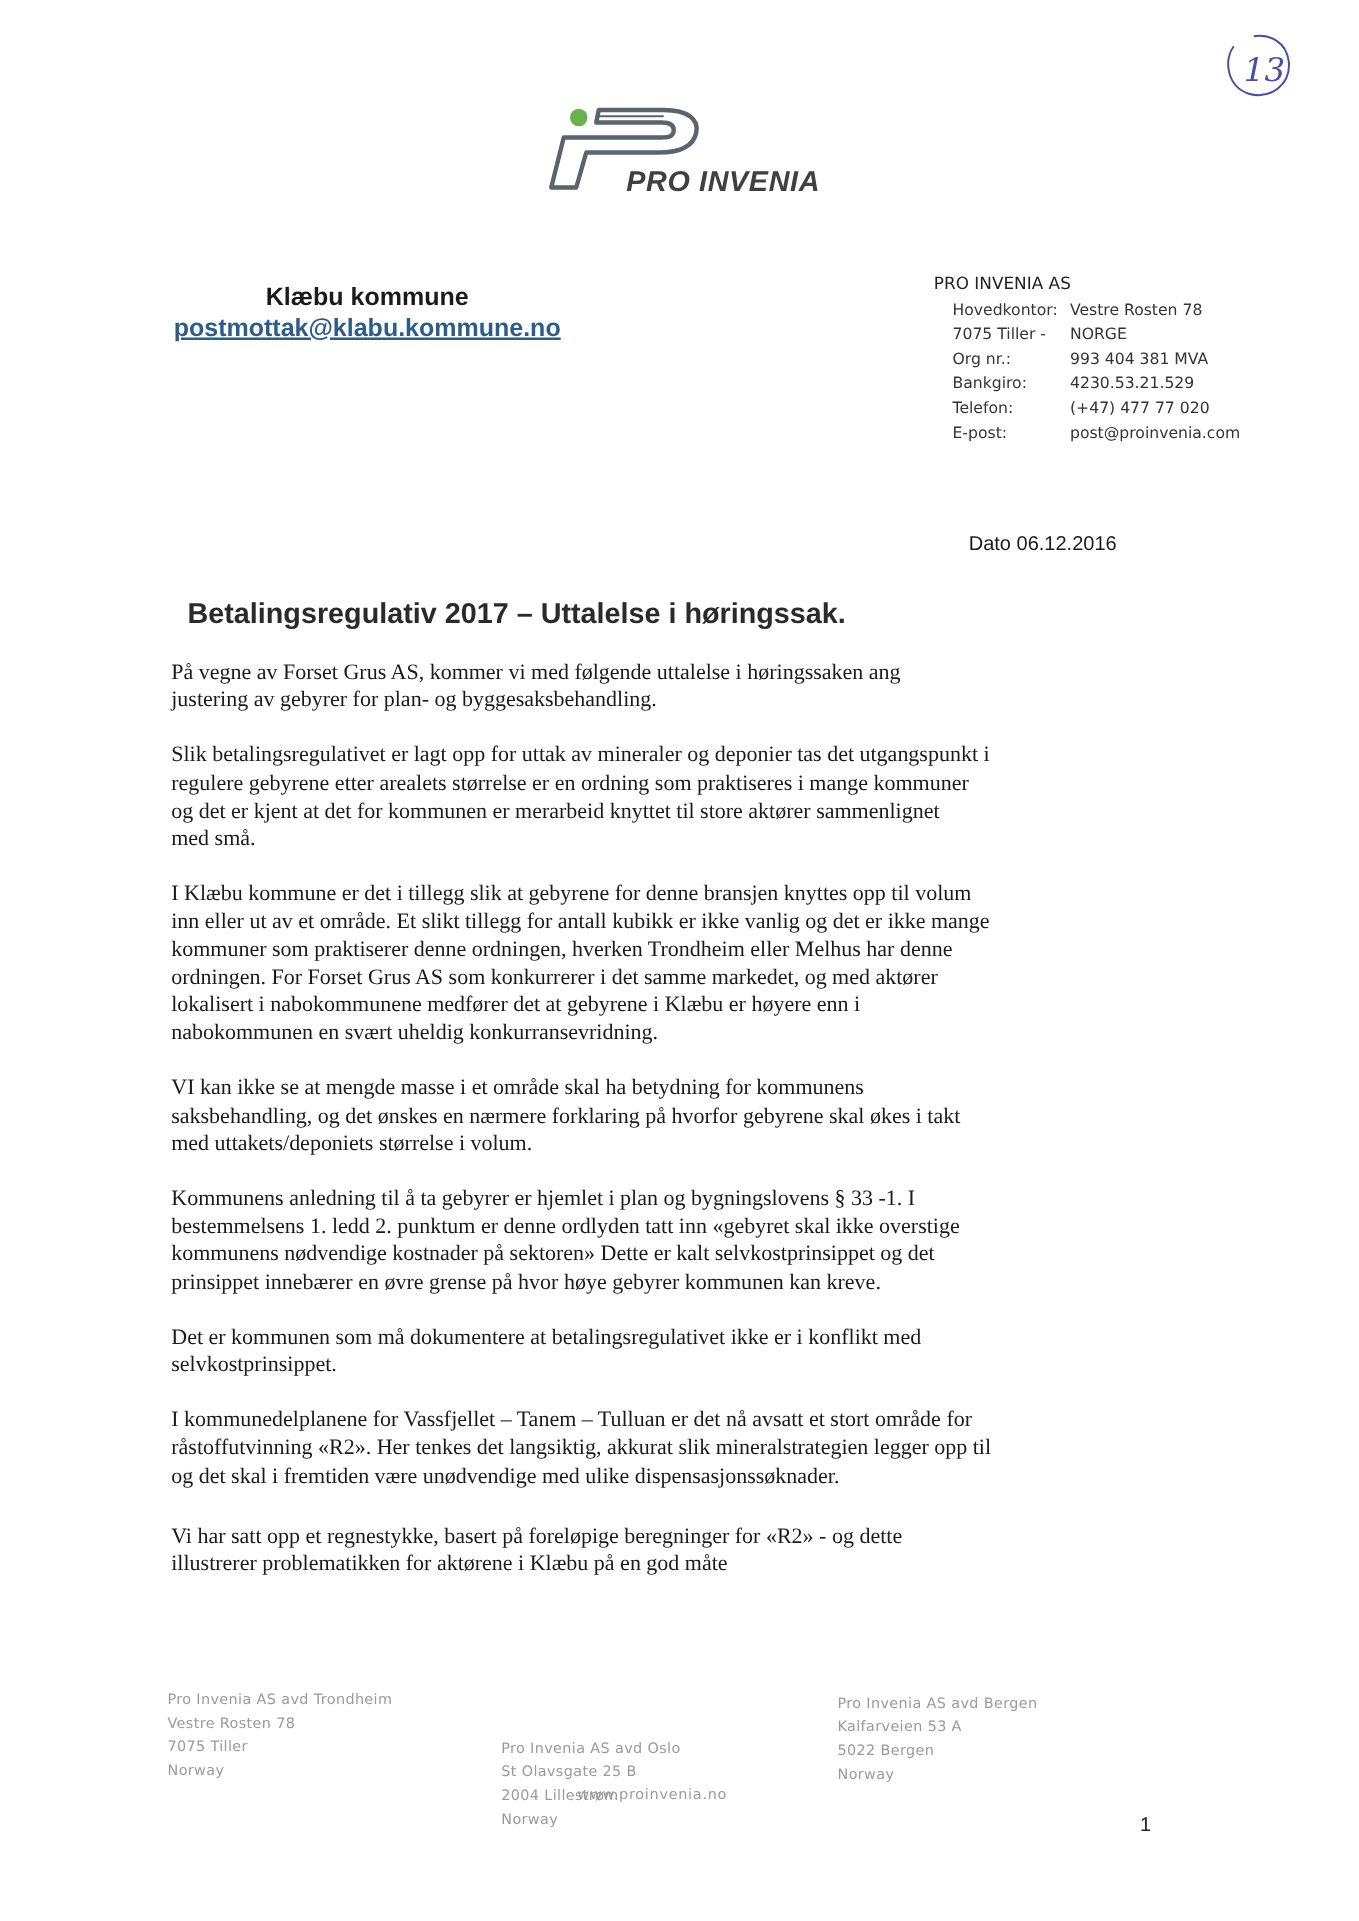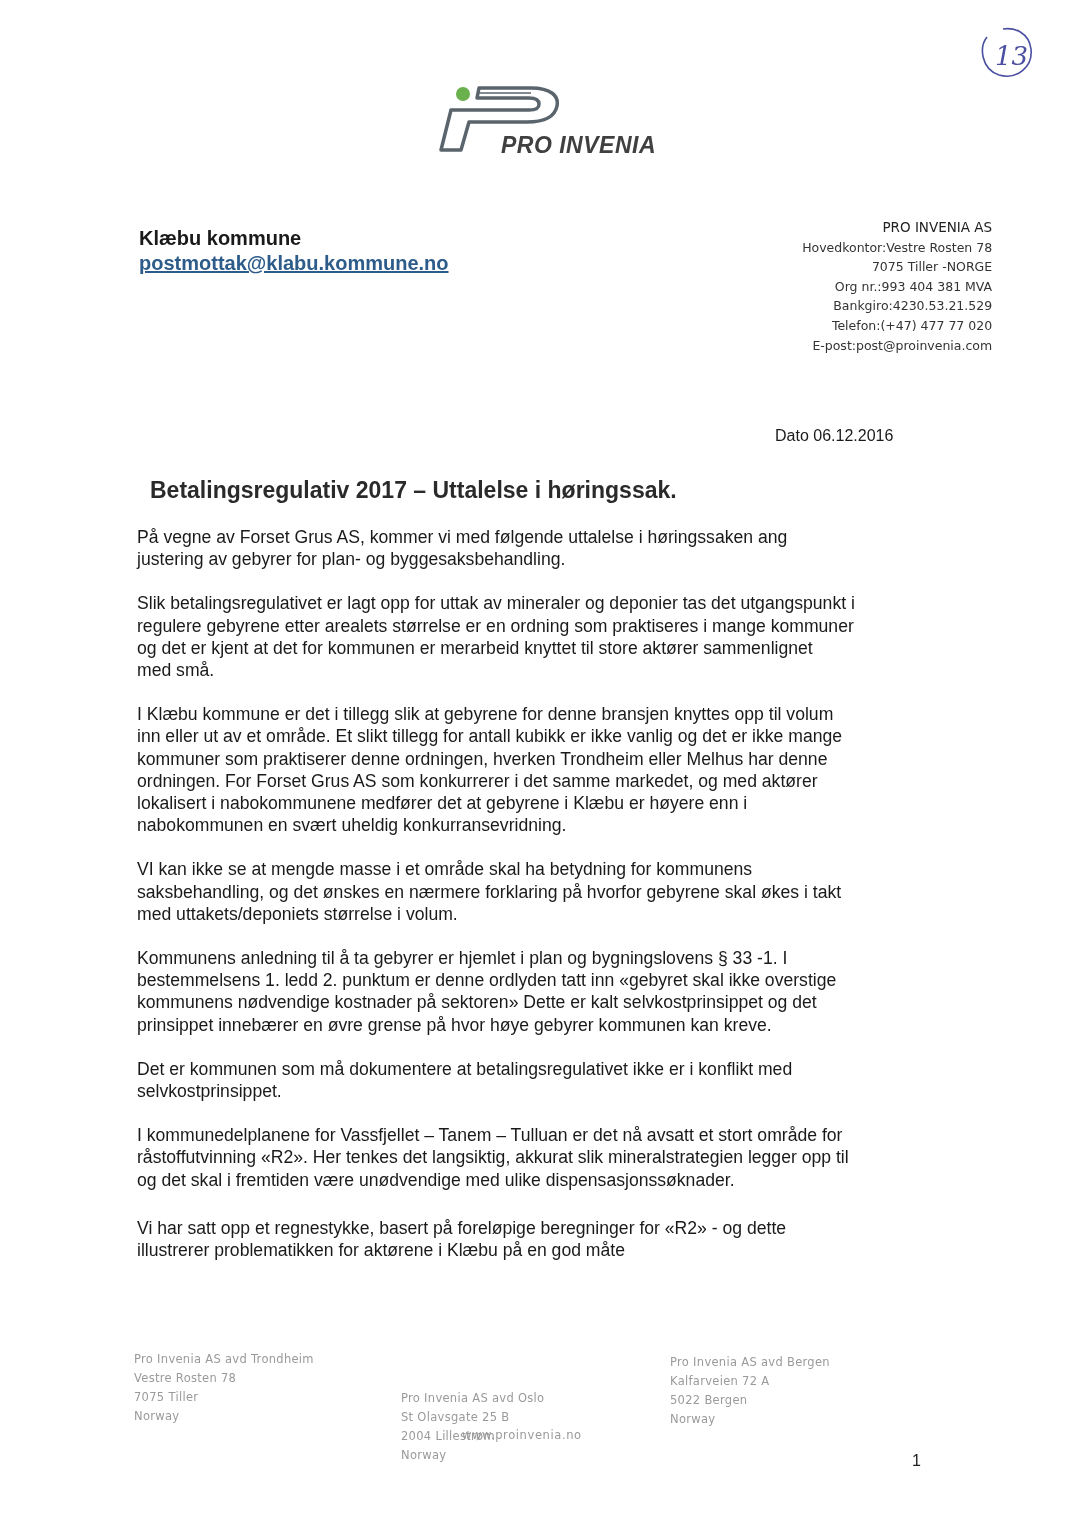--- a/index.html
+++ b/index.html
@@ -7,37 +7,37 @@
   .abs { position: absolute; }
 
   
   .page-mark { left: 975px; top: 25px; width: 60px; height: 55px; }
 
   
   .logo { left: 435px; top: 82px; width: 205px; height: 80px; }
   .logo-text { position: absolute; left: 66px; top: 50px; font-family: "Liberation Sans", sans-serif; font-weight: bold; font-style: italic; font-size: 23px; color: #404040; letter-spacing: 0.5px; white-space: nowrap; }
 
   
-  .recipient { left: 139px; top: 226px; font-family: "Liberation Sans", sans-serif; }
+  .recipient { left: 139px; top: 226px; font-family: "Liberation Sans", sans-serif; text-align: center; }
   .recipient-name { font-size: 20px; font-weight: bold; color: #1a1a1a; line-height: 25px; }
   .recipient-email { font-size: 20px; font-weight: bold; color: #2e5c8a; text-decoration: underline; line-height: 25px; cursor: pointer; }
 
   
-  .company { left: 747px; top: 218px; font-family: "DejaVu Sans", sans-serif; font-size: 12.5px; color: #333; line-height: 19.6px; text-align: right; }
+  .company { left: 747px; top: 218px; font-family: "DejaVu Sans", sans-serif; font-size: 12.5px; color: #333; line-height: 19.6px; }
   .company .cname { font-size: 13.5px; color: #222; }
   .company .row { white-space: nowrap; margin-left: 15px; }
   .company .lbl { display: inline-block; width: 94px; }
 
   .date { left: 775px; top: 427px; font-family: "Liberation Sans", sans-serif; font-size: 16px; color: #1a1a1a; }
 
   .title { left: 150px; top: 477px; font-family: "Liberation Sans", sans-serif; font-size: 23px; font-weight: bold; color: #2a2a2a; white-space: nowrap; }
 
   .body { left: 137px; top: 526px; width: 790px; font-family: "Liberation Sans", sans-serif; font-size: 17.6px; line-height: 22.2px; color: #1a1a1a; }
   .body p { margin: 0; }
-  .body .line { display: block; white-space: nowrap; }
+  .body .line { display: block; white-space: nowrap; font-family: Liberation Serif, serif; }
 
   .footer-col { font-family: "DejaVu Sans", sans-serif; font-size: 11.5px; line-height: 19px; color: #9a9a9a; letter-spacing: 0.3px; }
   .footer-col .line { display: block; white-space: nowrap; }
   .footer-web { left: 462px; top: 1428px; font-family: "DejaVu Sans", sans-serif; font-size: 11.5px; color: #9a9a9a; letter-spacing: 0.6px; }
   .page-num { left: 912px; top: 1452px; font-family: "Liberation Sans", sans-serif; font-size: 16px; color: #222; }
 </style>
 </head>
 <body>
 
 <div class="abs page-mark">
@@ -128,19 +128,19 @@
   <span class="line">Norway</span>
 </div>
 <div class="abs footer-col" style="left:401px; top:1351px;margin-top:38px;">
   <span class="line">Pro Invenia AS  avd Oslo</span>
   <span class="line">St Olavsgate 25 B</span>
   <span class="line">2004 Lillestrøm</span>
   <span class="line">Norway</span>
 </div>
 <div class="abs footer-col" style="left:670px; top:1353px;">
   <span class="line">Pro Invenia AS avd Bergen</span>
-  <span class="line">Kalfarveien 72 A</span>
+  <span class="line">Kalfarveien 53 A</span>
   <span class="line">5022 Bergen</span>
   <span class="line">Norway</span>
 </div>
 <div class="abs footer-web">www.proinvenia.no</div>
 
 <div class="abs page-num">1</div>
 
 </body></html>

